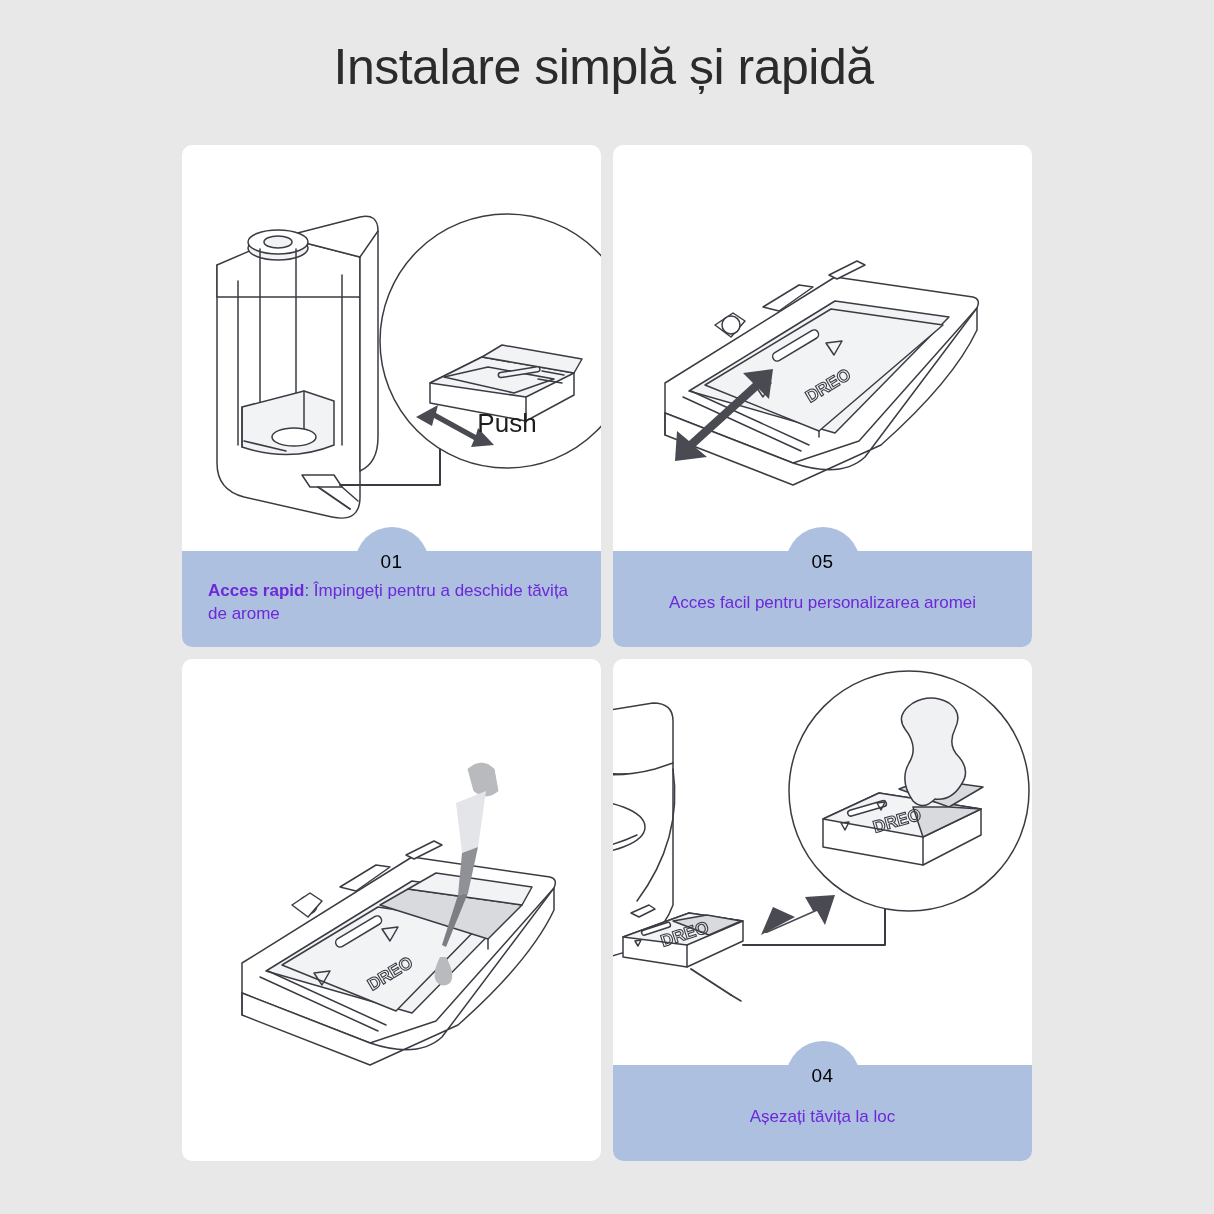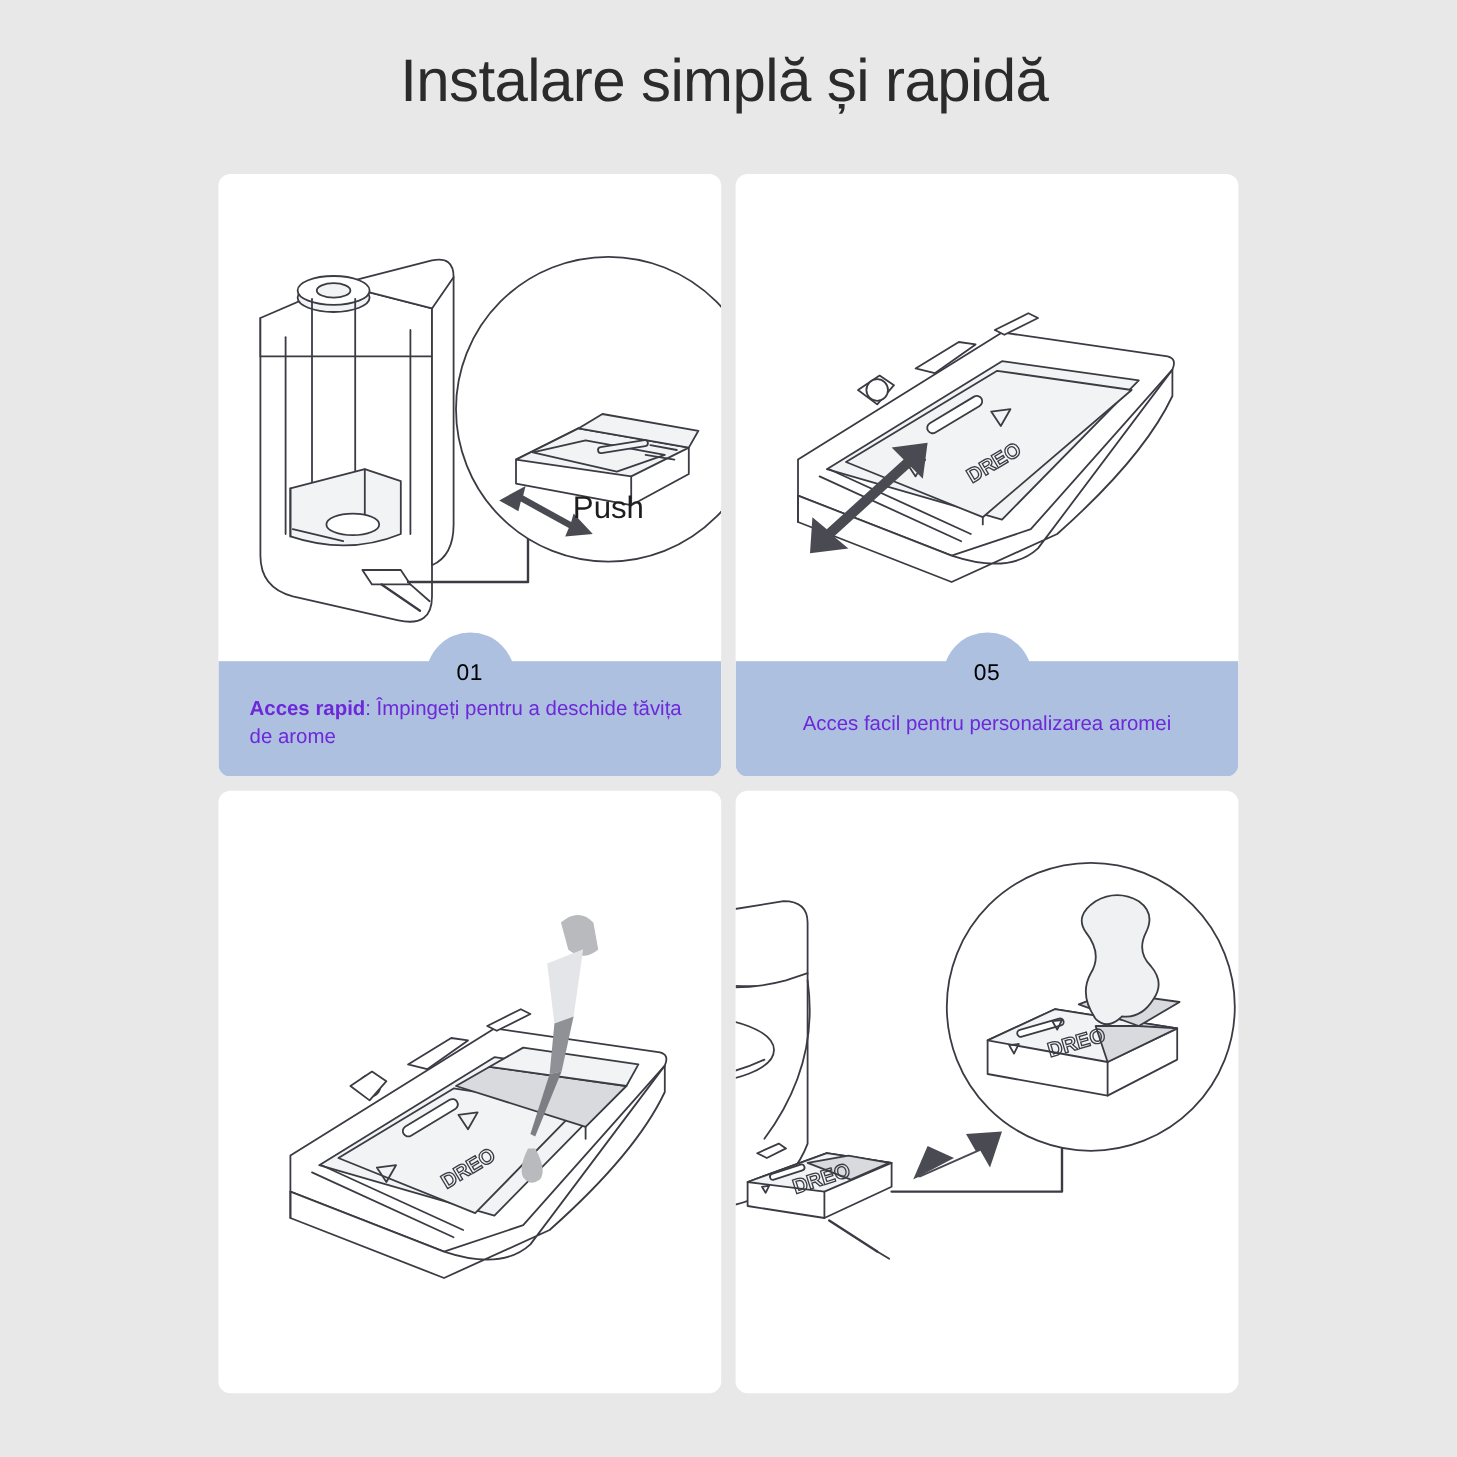--- a/index.html
+++ b/index.html
@@ -310,16 +310,22 @@
             <path class="fill-g" d="M300 148 L336 148 L368 150 L310 178 Z"></path>
             <rect class="fill-w" x="234" y="152" width="40" height="6" rx="3" transform="rotate(-16 234 152)"></rect>
             <path class="ln" d="M228 164 L236 163 L232 171 Z"></path>
             <path class="ln" d="M264 144 L272 143 L268 151 Z"></path>
             <text class="logo-txt" x="262" y="174" transform="rotate(-16 262 174)" font-size="12">DREO</text>
 
             <path class="mist" d="M300 142 Q286 122 296 104 Q306 88 292 70 Q282 56 300 44 Q318 34 336 44 Q350 54 342 70 Q334 86 346 98 Q358 112 348 126 Q338 142 322 140 Q310 152 300 142 Z"></path>
           </g>
         </svg>
       </div>
+      <div class="caption-band">
+        <div class="step-badge">
+          <span class="num">04</span>
+        </div>
+        <div class="caption-text">Așezați tăvița la loc</div>
+      </div>
     </div>
 
   </div>
 </div>
 
 </body></html>

